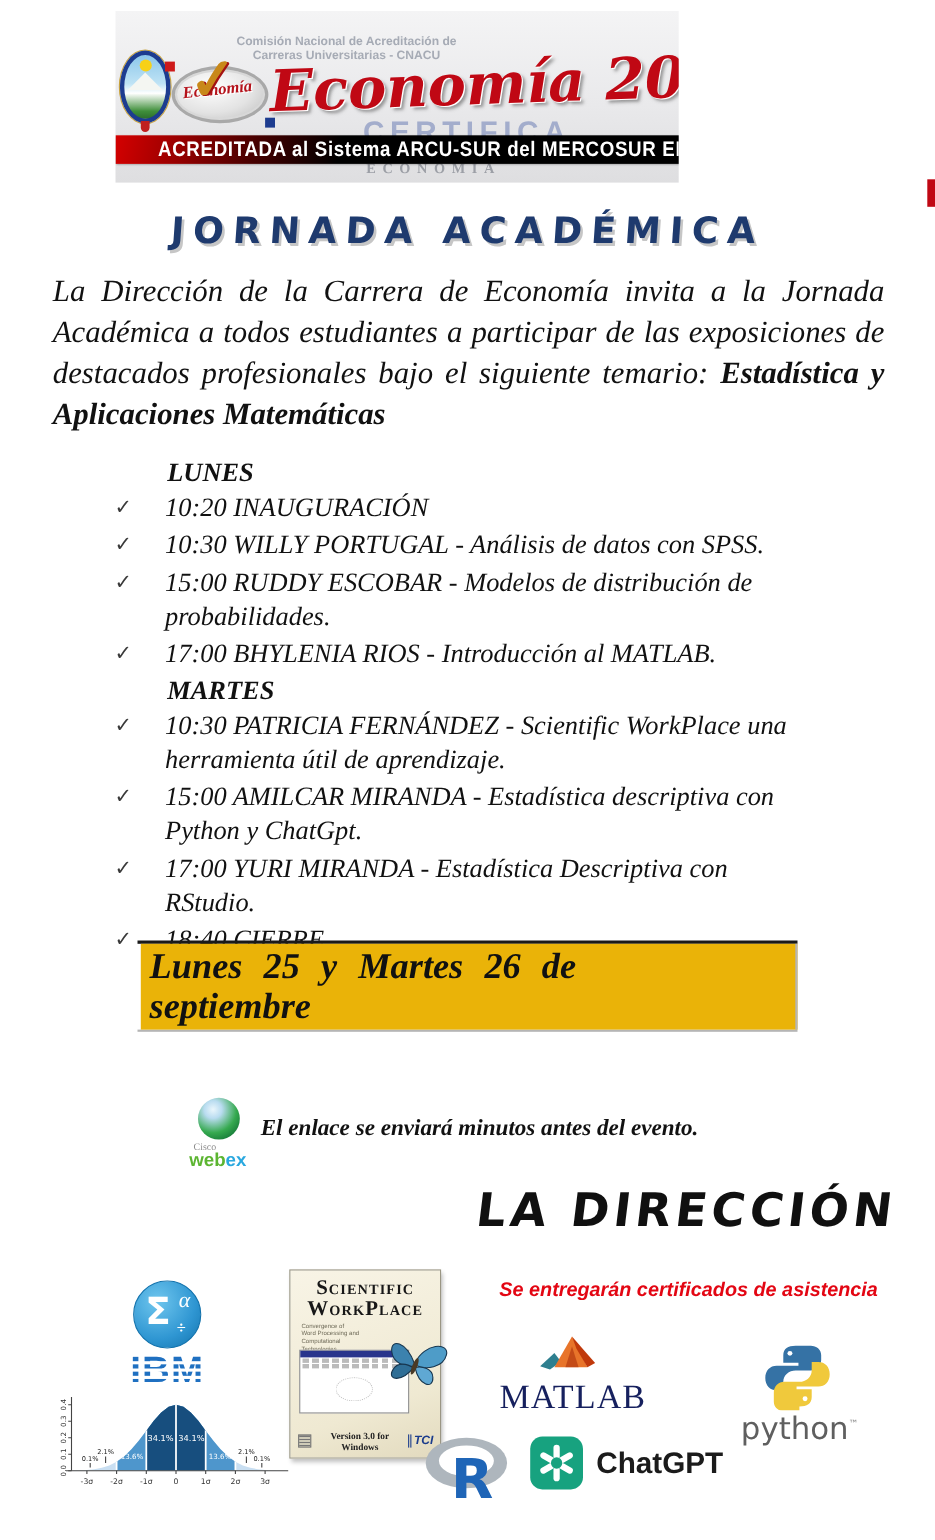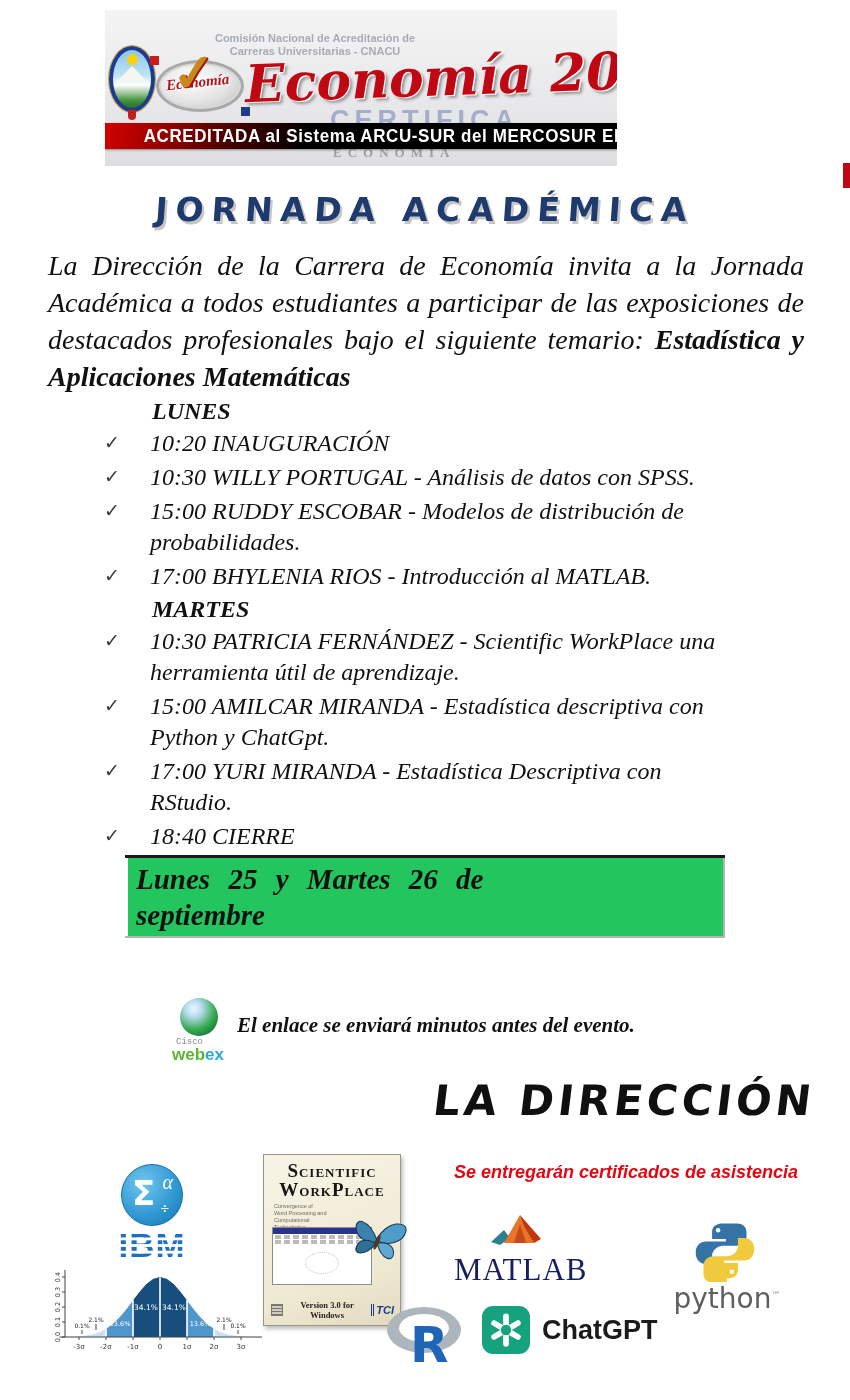--- a/index.html
+++ b/index.html
@@ -100,21 +100,21 @@
 
   
   .intro {
     position:absolute; left:48px; top:247px; width:756px;
     font-style:italic; font-size:28px; line-height:37px; color:#111;
     text-align:justify;
   }
   .intro b { font-weight:bold; }
 
   
-  .schedule { position:absolute; left:104px; top:397px; width:655px; }
+  .schedule { position:absolute; left:104px; top:416px; width:655px; }
   .day-label {
     margin-left:48px; font-weight:bold; font-style:italic; font-size:24px;
     line-height:28px; color:#111;
   }
   .day-block + .day-block { margin-top:0; }
   .sched-item { display:flex; margin:3px 0; }
   .check { width:46px; flex:none; font-family:"DejaVu Sans",sans-serif; font-size:19px; color:#3A3A3A; padding-top:3px; }
   .sched-text { flex:1; max-width:595px; font-style:italic; font-size:24px; line-height:31px; color:#111; }
 
   
@@ -123,36 +123,36 @@
   .info-row + .info-row { margin-top:4px; border-top:3px solid #1A1A1A; }
   .info-label {
     width:180px; flex:none; background:#DD1420; color:#fff;
     font-weight:bold; font-style:italic; text-align:right;
     padding:4px 8px 4px 2px; display:flex; align-items:center; justify-content:flex-end;
   }
   .row-dia .info-label { font-size:30px; }
   .row-mod .info-label { font-size:27px; padding-top:2px; padding-bottom:2px; }
   .info-value { flex:1; margin-left:3px; padding:3px 8px; border-right:2px solid #B5B5B5; }
   .row-dia .info-value {
-    background:#22c55e; font-weight:bold; font-style:italic; font-size:29px; line-height:36px; color:#111;
+    background:#eab308; font-weight:bold; font-style:italic; font-size:33px; line-height:36px; color:#111;
   }
   .row-dia .line1 { word-spacing:11px; }
   .row-mod .info-value {
     background:#D6D6D6; font-family:"Liberation Sans",sans-serif;
     font-weight:bold; font-style:italic; font-size:27px; line-height:34px; color:#E00000;
   }
   .info-table-bottom { border-bottom:2px solid #B5B5B5; }
 
   
   .webex { position:absolute; left:170px; top:998px; width:64px; }
   .webex-ball {
     width:38px; height:38px; border-radius:50%; margin-left:10px;
     background:radial-gradient(circle at 36% 28%, #EAF6FC 0%, #B9DCF0 22%, #35A94F 58%, #0C6B31 90%);
   }
-  .webex-cisco { font-family:Liberation Mono, monospace; font-size:9px; color:#8A8A8A; margin:1px 0 0 6px; }
+  .webex-cisco { font-family:Liberation Serif, serif; font-size:9px; color:#8A8A8A; margin:1px 0 0 6px; }
   .webex-word { font-family:"Liberation Sans",sans-serif; font-weight:bold; font-size:17px; line-height:15px; margin-left:2px; }
   .webex-word .g { color:#5CB531; } .webex-word .b { color:#29A8DF; }
   .webex-note {
     position:absolute; left:237px; top:1013px; width:470px;
     font-weight:bold; font-style:italic; font-size:21px; color:#111;
   }
 
   
   .signature {
     position:absolute; left:400px; top:1076px; width:415px; text-align:right;

